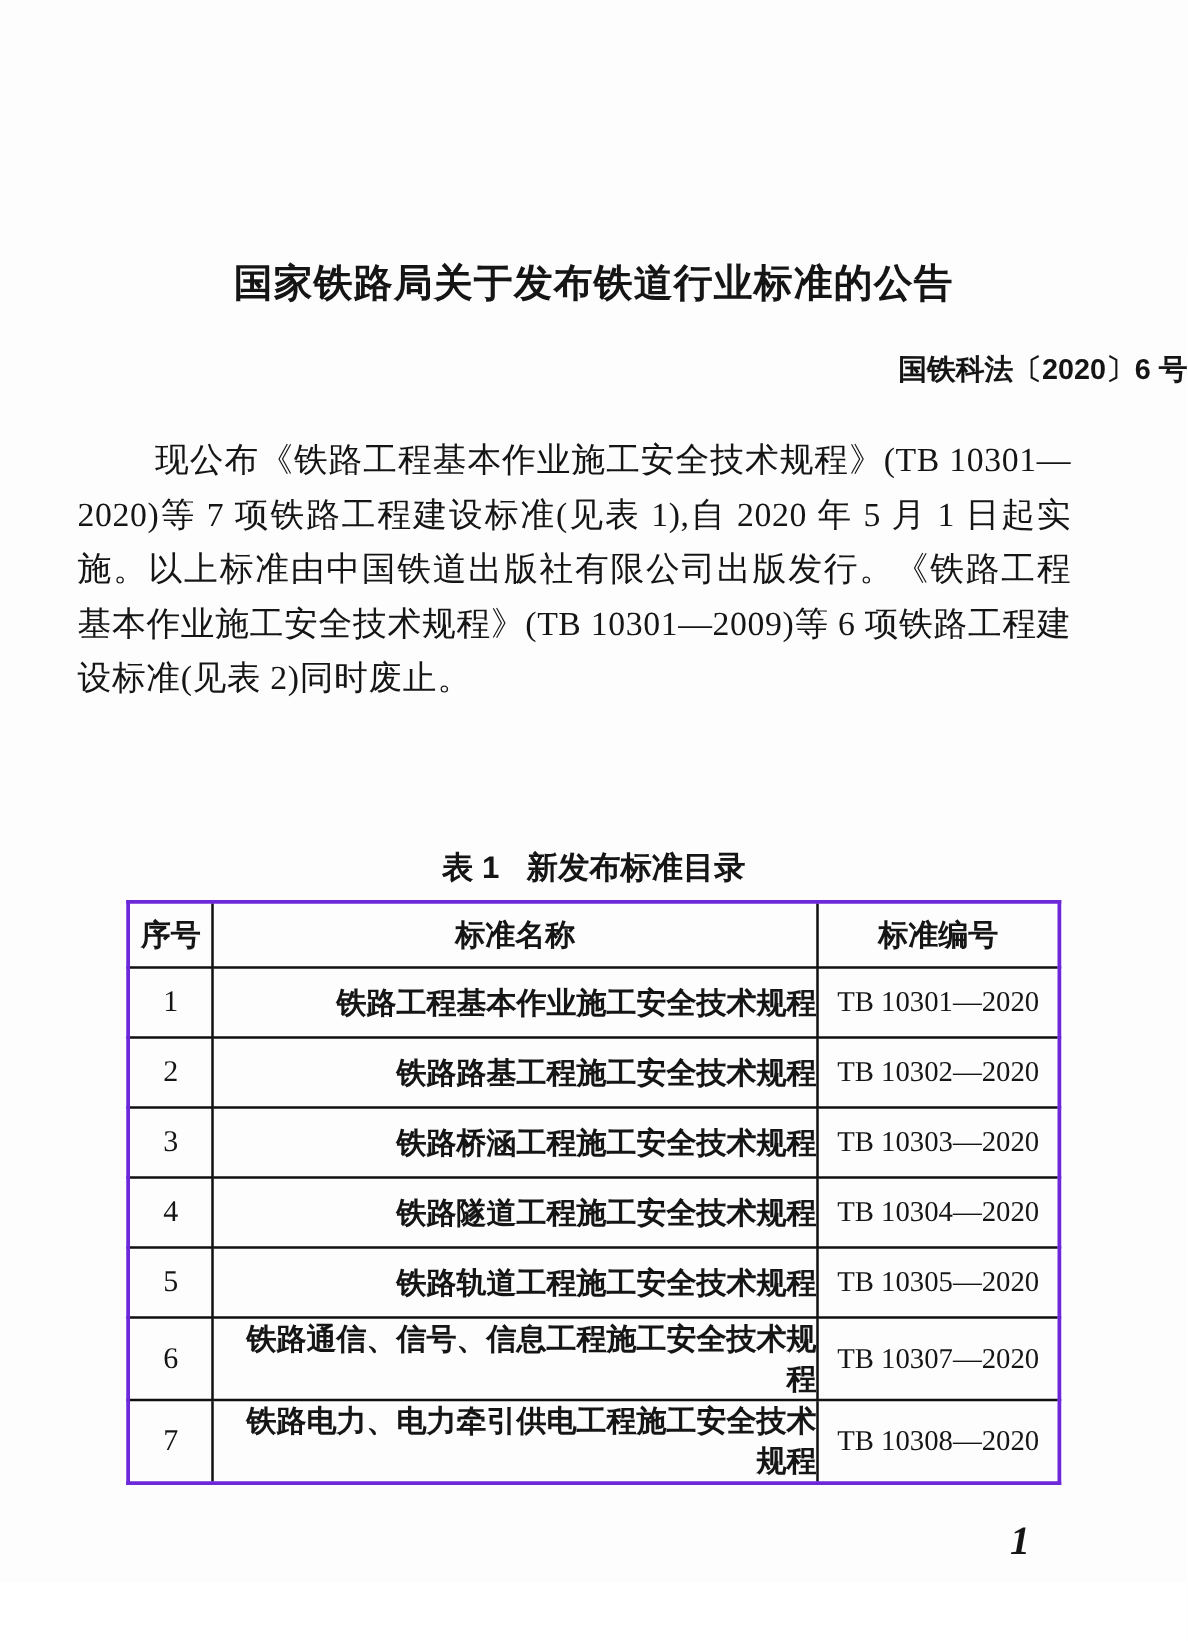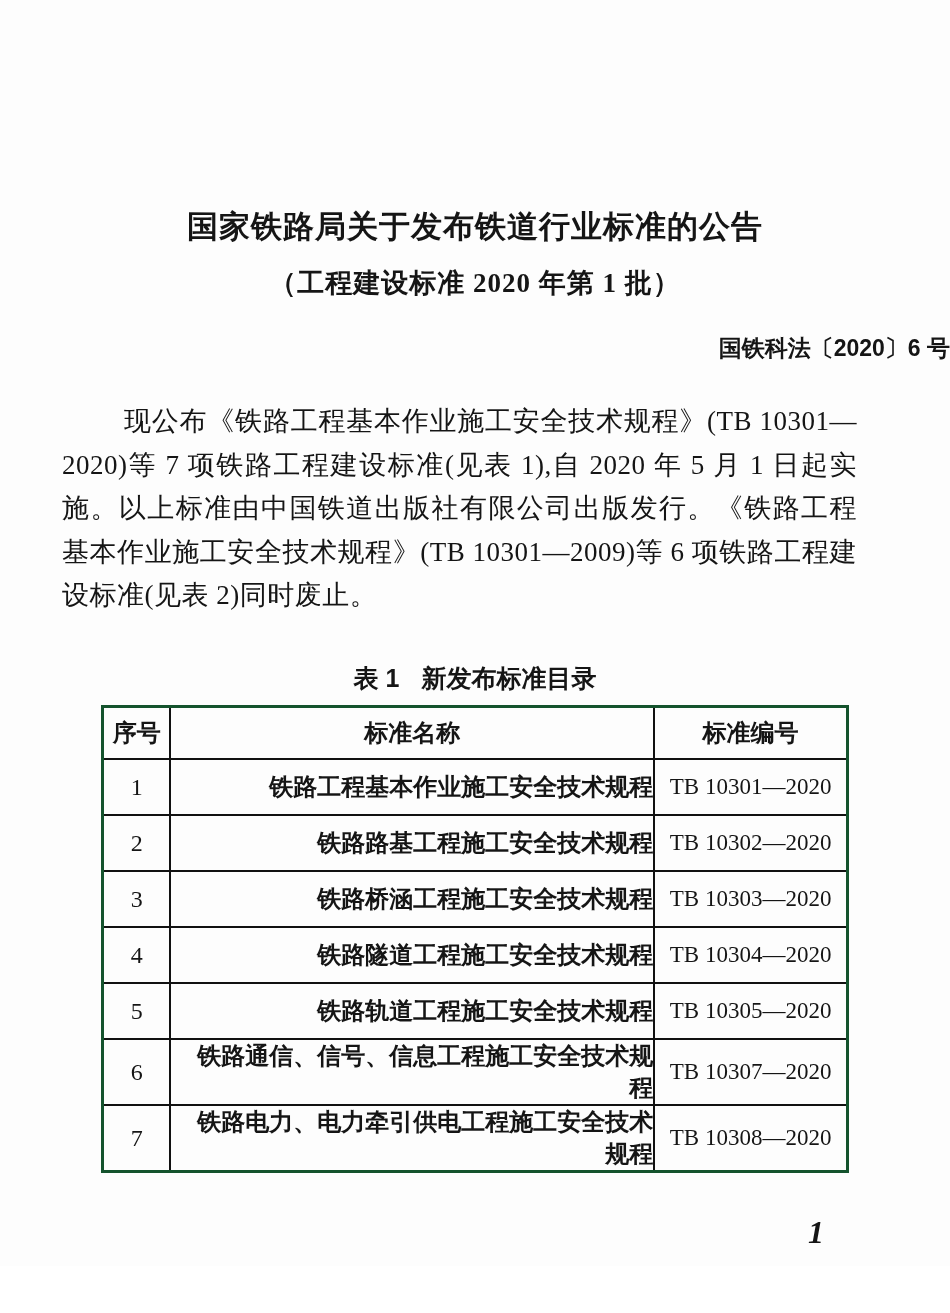--- a/index.html
+++ b/index.html
@@ -37,32 +37,32 @@
   }
   .body-paragraph {
     margin: 36px 93px 0 62px;
     font-size: 27px;
     line-height: 43.5px;
     text-align: justify;
     text-indent: 2.3em;
     letter-spacing: 0.5px;
   }
   .table-caption {
-    margin-top: 44px;
+    margin-top: 112px;
     text-align: center;
     font-size: 25px;
     font-weight: bold;
     font-family: "Liberation Sans", sans-serif;
   }
   .table-caption .caption-label { margin-right: 22px; }
   .standards-table {
     margin: 10px auto 0 auto;
     width: 748px;
     border-collapse: collapse;
-    border: 3px solid #14532d;
+    border: 3px solid #6d28d9;
   }
   .standards-table td, .standards-table th {
     border: 2px solid #111;
     font-size: 24px;
     color: #151515;
     vertical-align: middle;
   }
   .standards-table th {
     height: 53px;
     font-family: "Liberation Sans", sans-serif;
@@ -102,21 +102,20 @@
     font-family: "Liberation Serif", serif;
   }
 </style>
 </head>
 <body>
 
 <div class="page">
 
   <div class="doc-title">国家铁路局关于发布铁道行业标准的公告</div>
 
-  <div class="doc-subtitle">（工程建设标准 2020 年第 1 批）</div>
 
   <div class="doc-number">国铁科法〔2020〕6 号</div>
 
   <div class="body-paragraph">现公布《铁路工程基本作业施工安全技术规程》(TB 10301—2020)等 7 项铁路工程建设标准(见表 1),自 2020 年 5 月 1 日起实施。以上标准由中国铁道出版社有限公司出版发行。《铁路工程基本作业施工安全技术规程》(TB 10301—2009)等 6 项铁路工程建设标准(见表 2)同时废止。</div>
 
   <div class="table-caption">
     <span class="caption-label">表 1</span><span class="caption-text">新发布标准目录</span>
   </div>
 
   <table class="standards-table">

